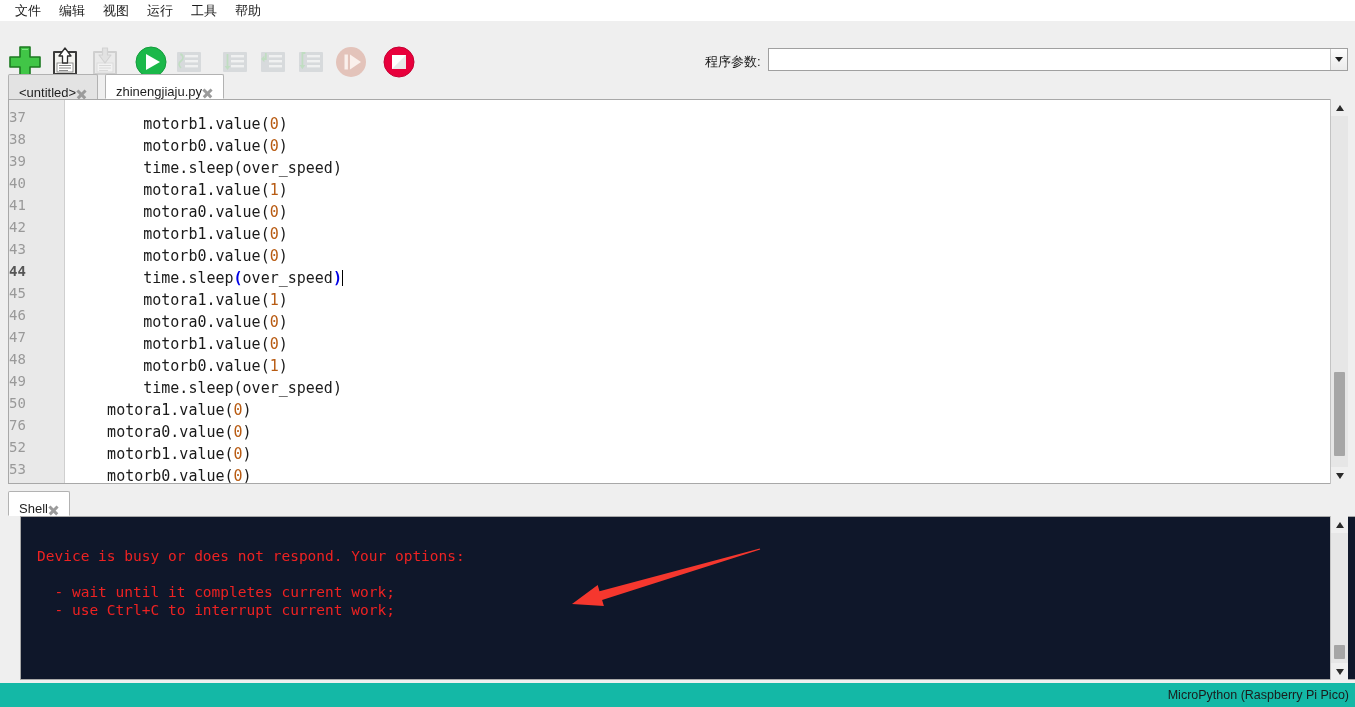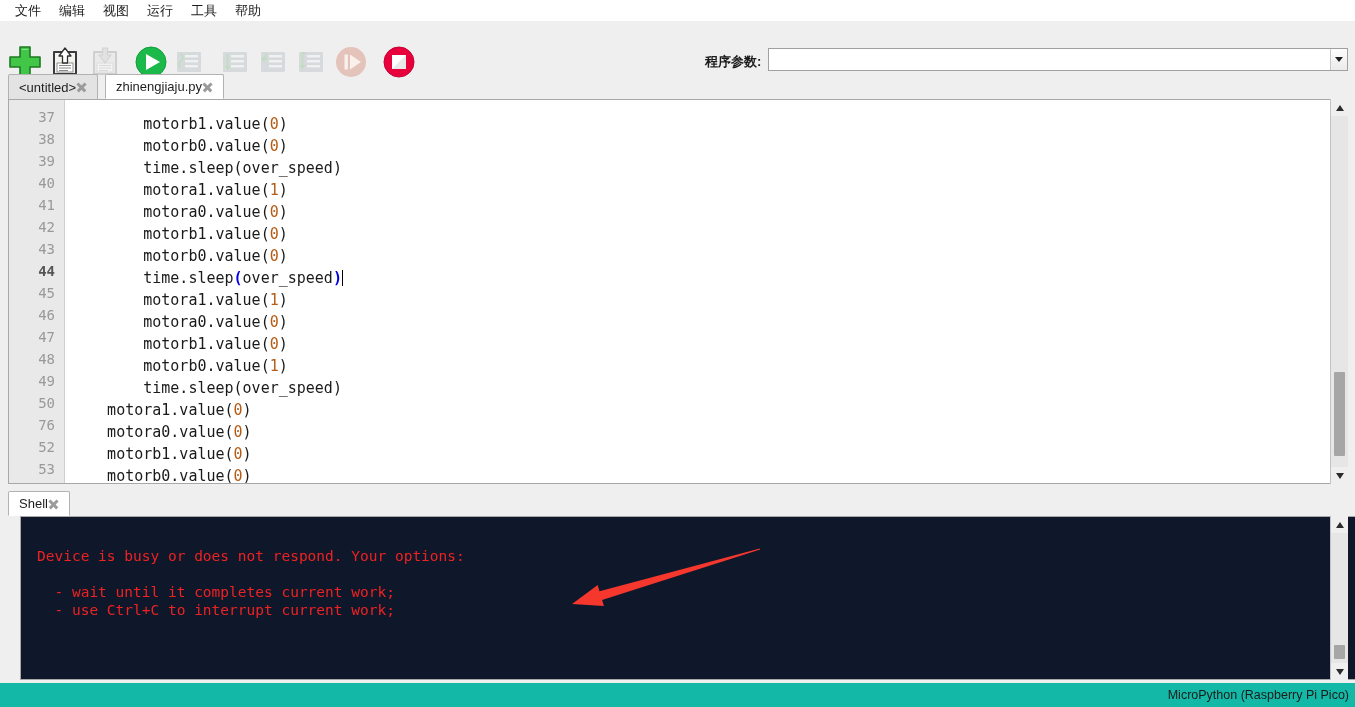--- a/index.html
+++ b/index.html
@@ -30,21 +30,21 @@
   }
   .tb-btn {
     position: absolute; top: 22px; width: 38px; height: 38px;
     display: flex; align-items: center; justify-content: center;
   }
   .tb-btn svg { display: block; }
 
   
   .args-label {
     position: absolute; left: 705px; top: 32px;
-    font-size: 13px; color: #1b1b1b; white-space: nowrap; font-weight: bold;
+    font-size: 13px; color: #1b1b1b; white-space: nowrap;
   }
   .args-combo {
     position: absolute; left: 768px; top: 27px; width: 580px; height: 23px;
     border: 1px solid #a0a0a0; background: #ffffff;
     display: flex; align-items: stretch;
   }
   .args-combo input {
     flex: 1; border: 0; outline: none; background: transparent;
     font-family: "Liberation Sans", sans-serif; font-size: 12px;
     padding: 0 4px; color: #222;
@@ -59,21 +59,21 @@
     border-left: 4px solid transparent; border-right: 4px solid transparent;
     border-top: 5px solid #1e1e1e;
   }
 
   
   .nb-tabs {
     position: absolute; left: 0; top: 74px; width: 1355px; height: 25px;
   }
   .nb-tab {
     position: absolute; top: 0; height: 25px;
-    display: flex; align-items: center; 
+    display: flex; align-items: flex-end; 
     padding: 0 10px;
     font-size: 13px; color: #1e1e1e; white-space: nowrap;
     border: 1px solid #b2b2b2; border-bottom: none;
     background: #e3e3e3;
     border-radius: 2px 2px 0 0;
   }
   .nb-tab.active { background: #ffffff; border-bottom: 1px solid #ffffff; }
   .nb-tab .lbl { line-height: 1; }
   .tabclose {
     width: 11px; height: 11px; position: relative; flex: none;
@@ -88,21 +88,21 @@
   .editor-pane {
     position: absolute; left: 8px; top: 99px; width: 1339px; height: 385px;
     background: #ffffff; border: 1px solid #a8a8a8;
     display: flex; overflow: hidden;
   }
   .gutter {
     width: 56px; background: #e9e9e9; border-right: 1px solid #cfcfcf;
     flex: none; padding-top: 6px;
   }
   .gutter .ln {
-    height: 22px; line-height: 22px; text-align: right; padding-right: 9px;
+    height: 22px; line-height: 22px; padding-right: 9px;
     font-family: "DejaVu Sans Mono", monospace; font-size: 14px; color: #999999;
   }
   .gutter .ln.cur { color: #555555; font-weight: bold; }
   .code {
     flex: 1; padding-top: 13px; padding-left: 6px; position: relative;
     overflow: hidden;
     font-family: "DejaVu Sans Mono", monospace; font-size: 15px;
   }
   .code .cl { height: 22px; line-height: 22px; white-space: pre; color: #1a1a1a; }
   .code .cl.cur { font-weight: normal; }

